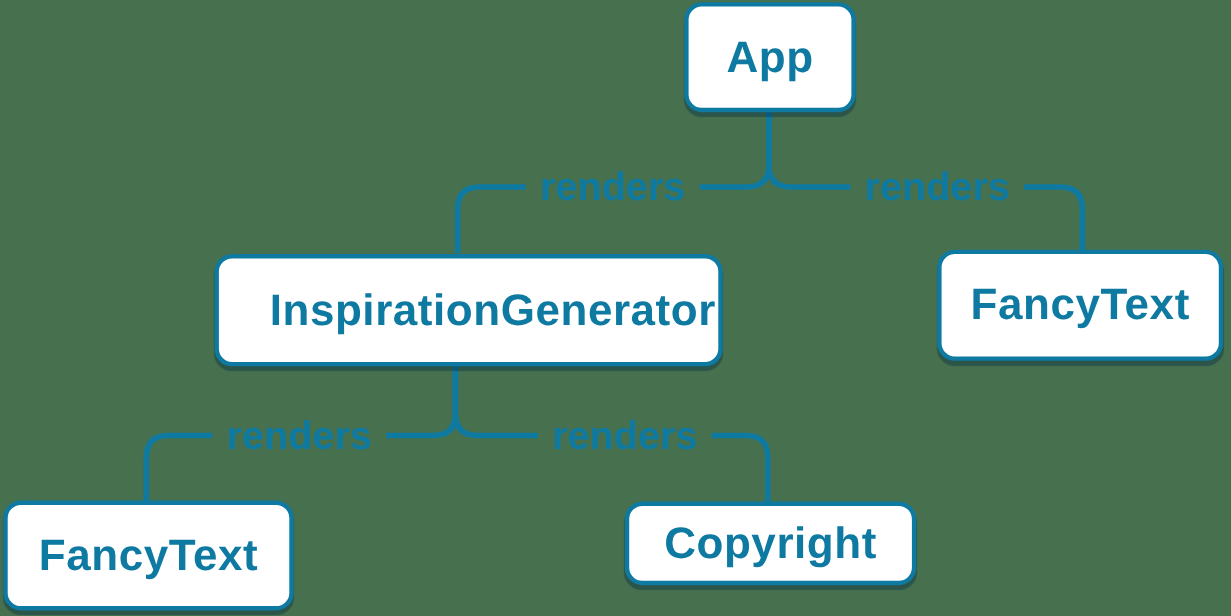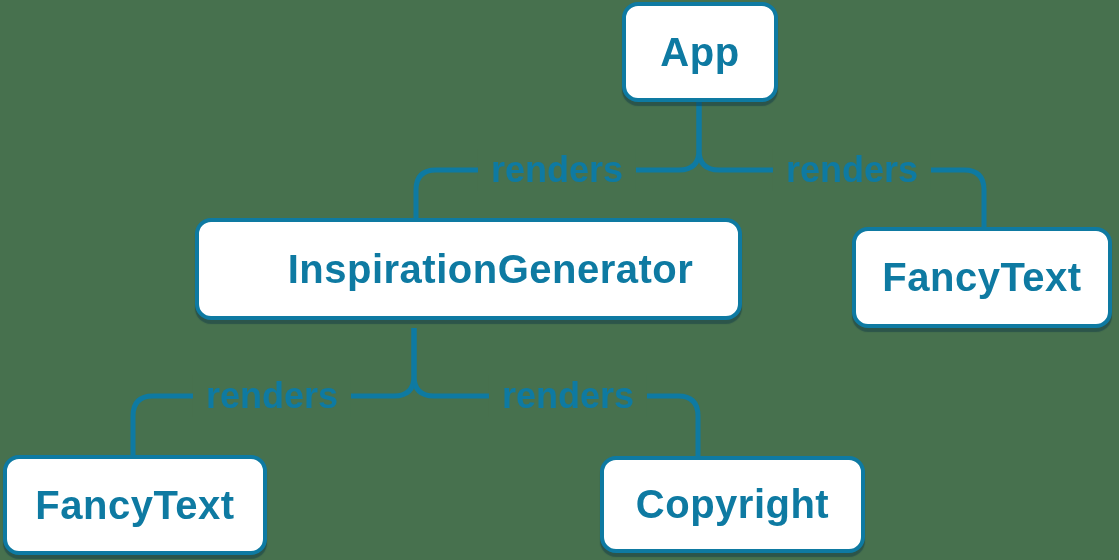--- a/index.html
+++ b/index.html
@@ -68,29 +68,29 @@
 <div class="stage">
   <svg class="edges-layer" viewBox="0 0 1119 560" xmlns="http://www.w3.org/2000/svg">
       <path d="M 699 100 V 150 Q 699 170 679 170 H 436 Q 416 170 416 190 V 230"></path>
       <path d="M 699 100 V 150 Q 699 170 719 170 H 964 Q 984 170 984 190 V 229"></path>
       <path d="M 414 328 V 376 Q 414 396 394 396 H 153 Q 133 396 133 416 V 457"></path>
       <path d="M 414 328 V 376 Q 414 396 434 396 H 678 Q 698 396 698 416 V 458"></path>
     </svg>
 <div class="node" style="left: 622px; top: 2px; width: 156px; height: 100px;">
       <span>App</span>
     </div>
-    <div class="node" style="left: 195px; top: 218px; width: 547px; height: 102px; padding-left: 44px;">
+    <div class="node" style="left: 195px; top: 231px; width: 462px; height: 102px; padding-left: 44px;">
       <span>InspirationGenerator</span>
     </div>
     <div class="node" style="left: 852px; top: 227px; width: 260px; height: 101px;">
       <span>FancyText</span>
     </div>
     <div class="node" style="left: 3px; top: 455px; width: 264px; height: 100px;">
       <span>FancyText</span>
     </div>
-    <div class="node" style="left: 600px; top: 456px; width: 265px; height: 97px;">
+    <div class="node" style="left: 568px; top: 456px; width: 265px; height: 76px;">
       <span>Copyright</span>
     </div>
     <span class="edge-label" style="left: 557px; top: 170px;">renders</span>
     <span class="edge-label" style="left: 852px; top: 170px;">renders</span>
     <span class="edge-label" style="left: 272px; top: 396px;">renders</span>
     <span class="edge-label" style="left: 568px; top: 396px;">renders</span>
   </div>
 
 </body></html>

